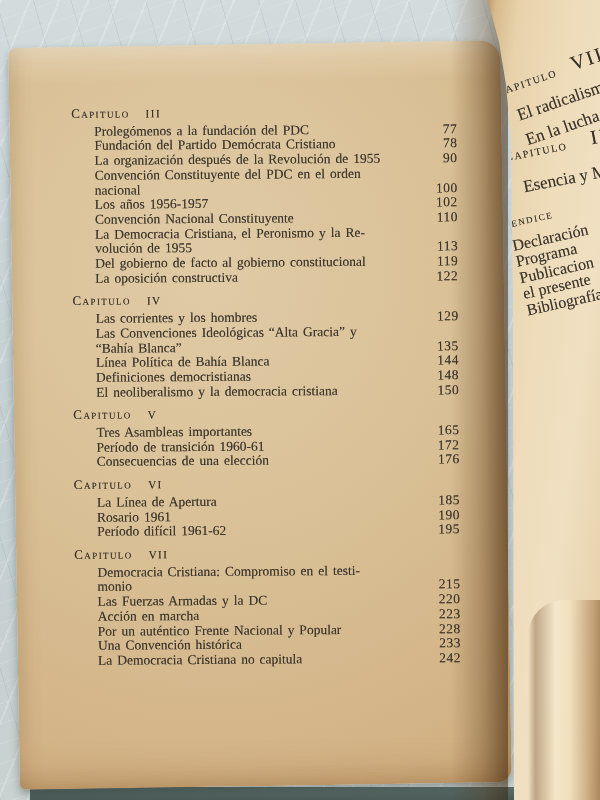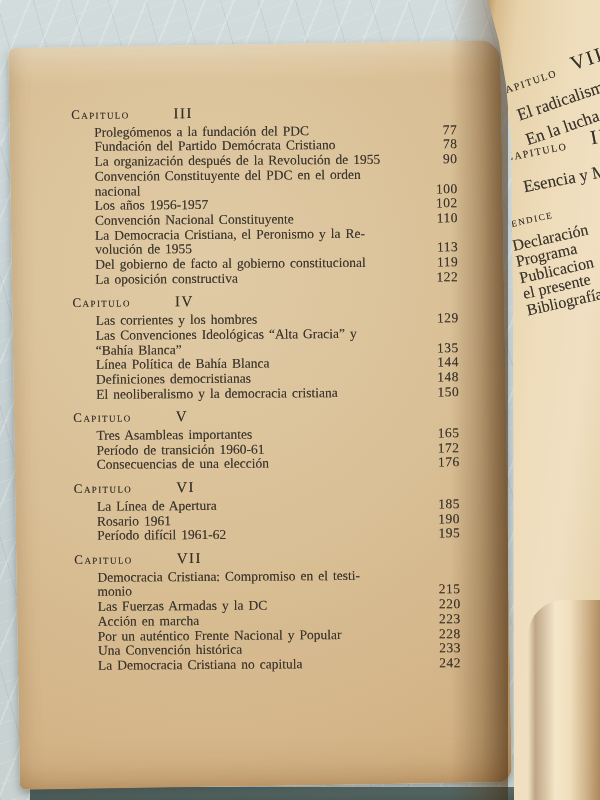--- a/index.html
+++ b/index.html
@@ -33,21 +33,21 @@
 
   .toc{position:absolute;left:62px;top:60px;width:386px;
     transform:rotate(.5deg);transform-origin:0 0;
     color:var(--ink,#3a342b);font-size:13.5px;line-height:14.7px;
     word-spacing:1.6px;text-shadow:0 0 .5px rgba(58,52,43,.55);}
 
   .row{display:flex;align-items:baseline;}
   .row.chapter{margin:8px 0 3px 0;}
   .row.chapter:first-child{margin-top:0;}
   .chap-label{font-variant:small-caps;letter-spacing:1.4px;font-size:13px;color:#332e26;}
-  .chap-num{margin-left:44px;font-size:15px;letter-spacing:1.5px;color:#332e26;}
+  .chap-num{margin-left:16px;font-size:11px;letter-spacing:1.5px;color:#332e26;}
   .row.entry .t{flex:1;padding-left:23px;}
   .row.entry .p{min-width:34px;text-align:right;letter-spacing:.5px;}
 
   
   .gutter{position:absolute;left:450px;top:0;width:58px;height:800px;z-index:3;
     background:linear-gradient(to right, rgba(85,52,18,0) 0%, rgba(85,52,18,.28) 55%, rgba(62,36,10,.52) 100%);}
 
   
   .right-leaf{position:absolute;left:486px;top:0;width:114px;height:800px;z-index:4;overflow:hidden;
     clip-path:polygon(2px 0, 100% 0, 100% 100%, 28px 100%, 27px 300px, 25px 140px, 20px 85px, 13px 42px, 6px 16px);

